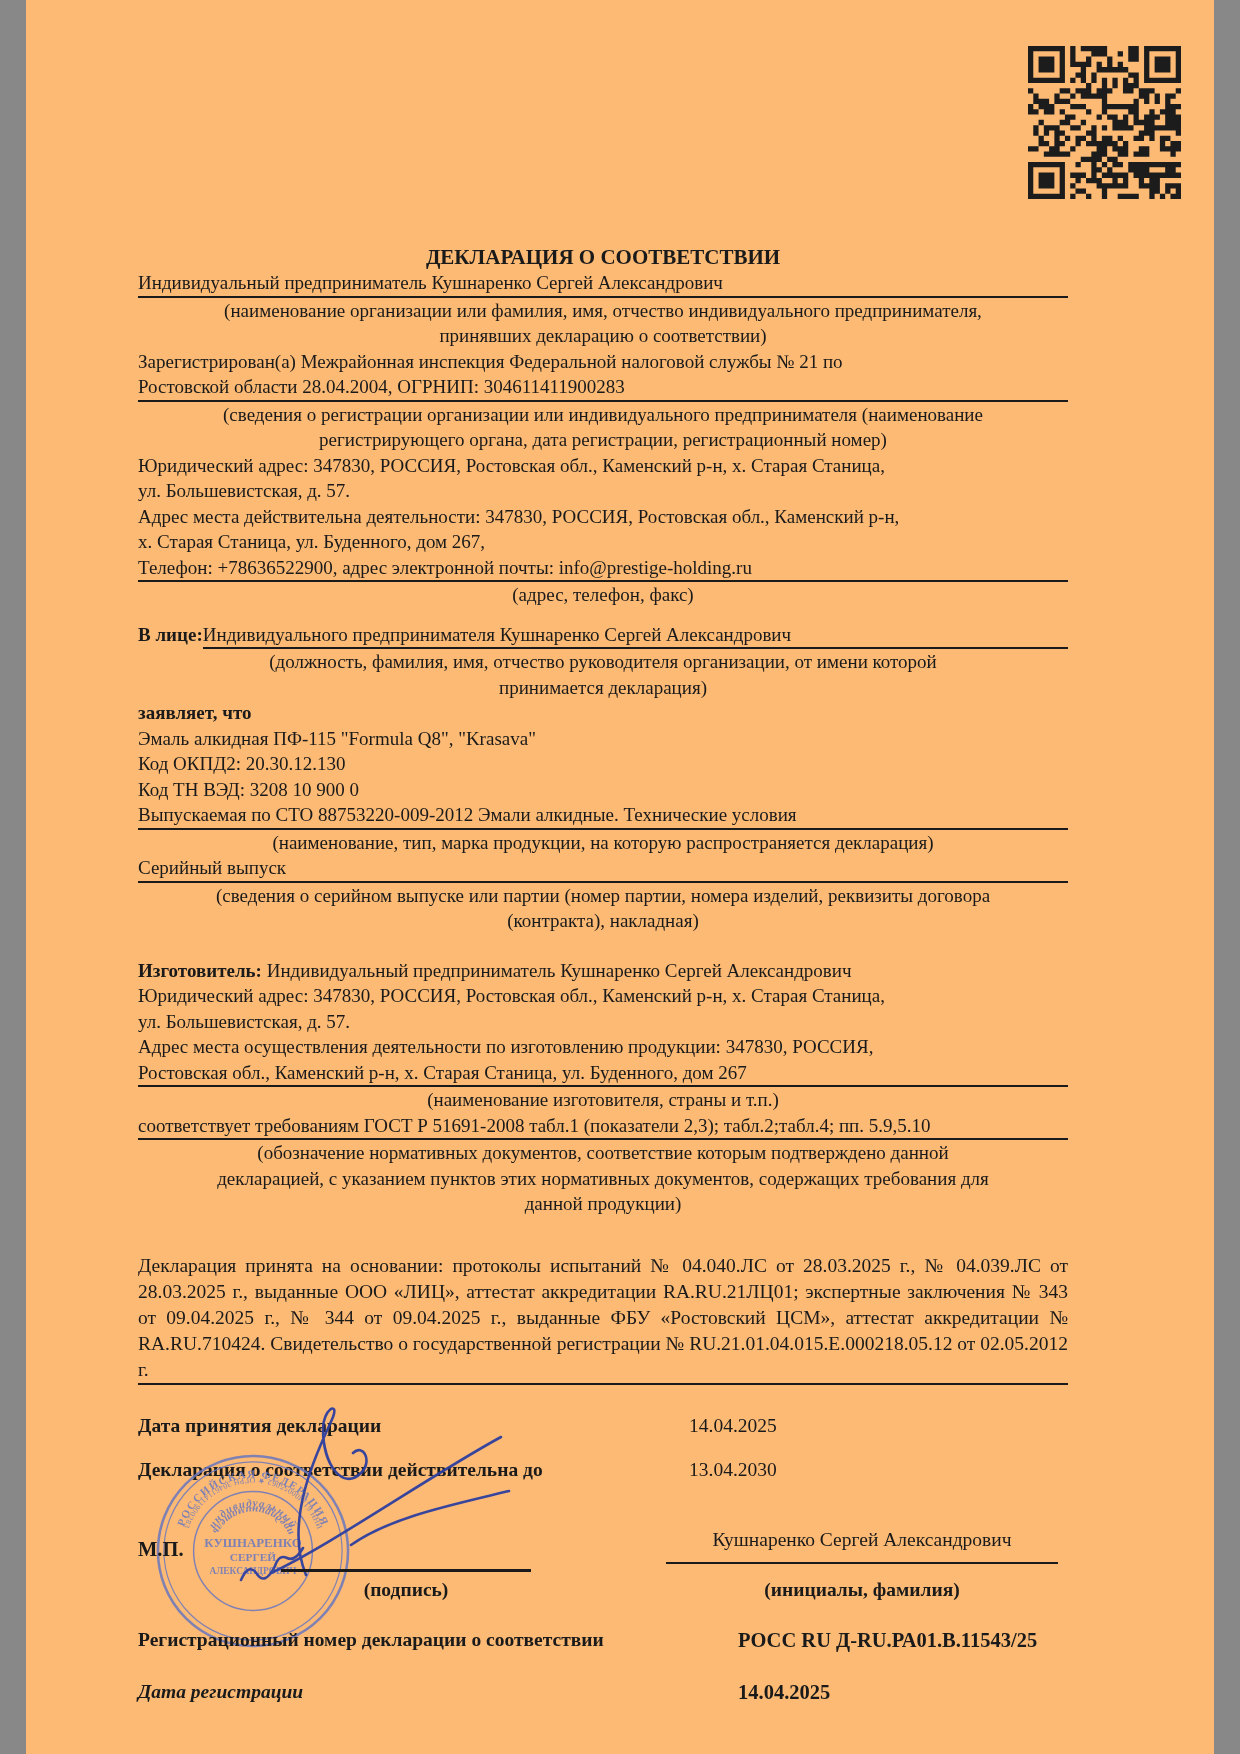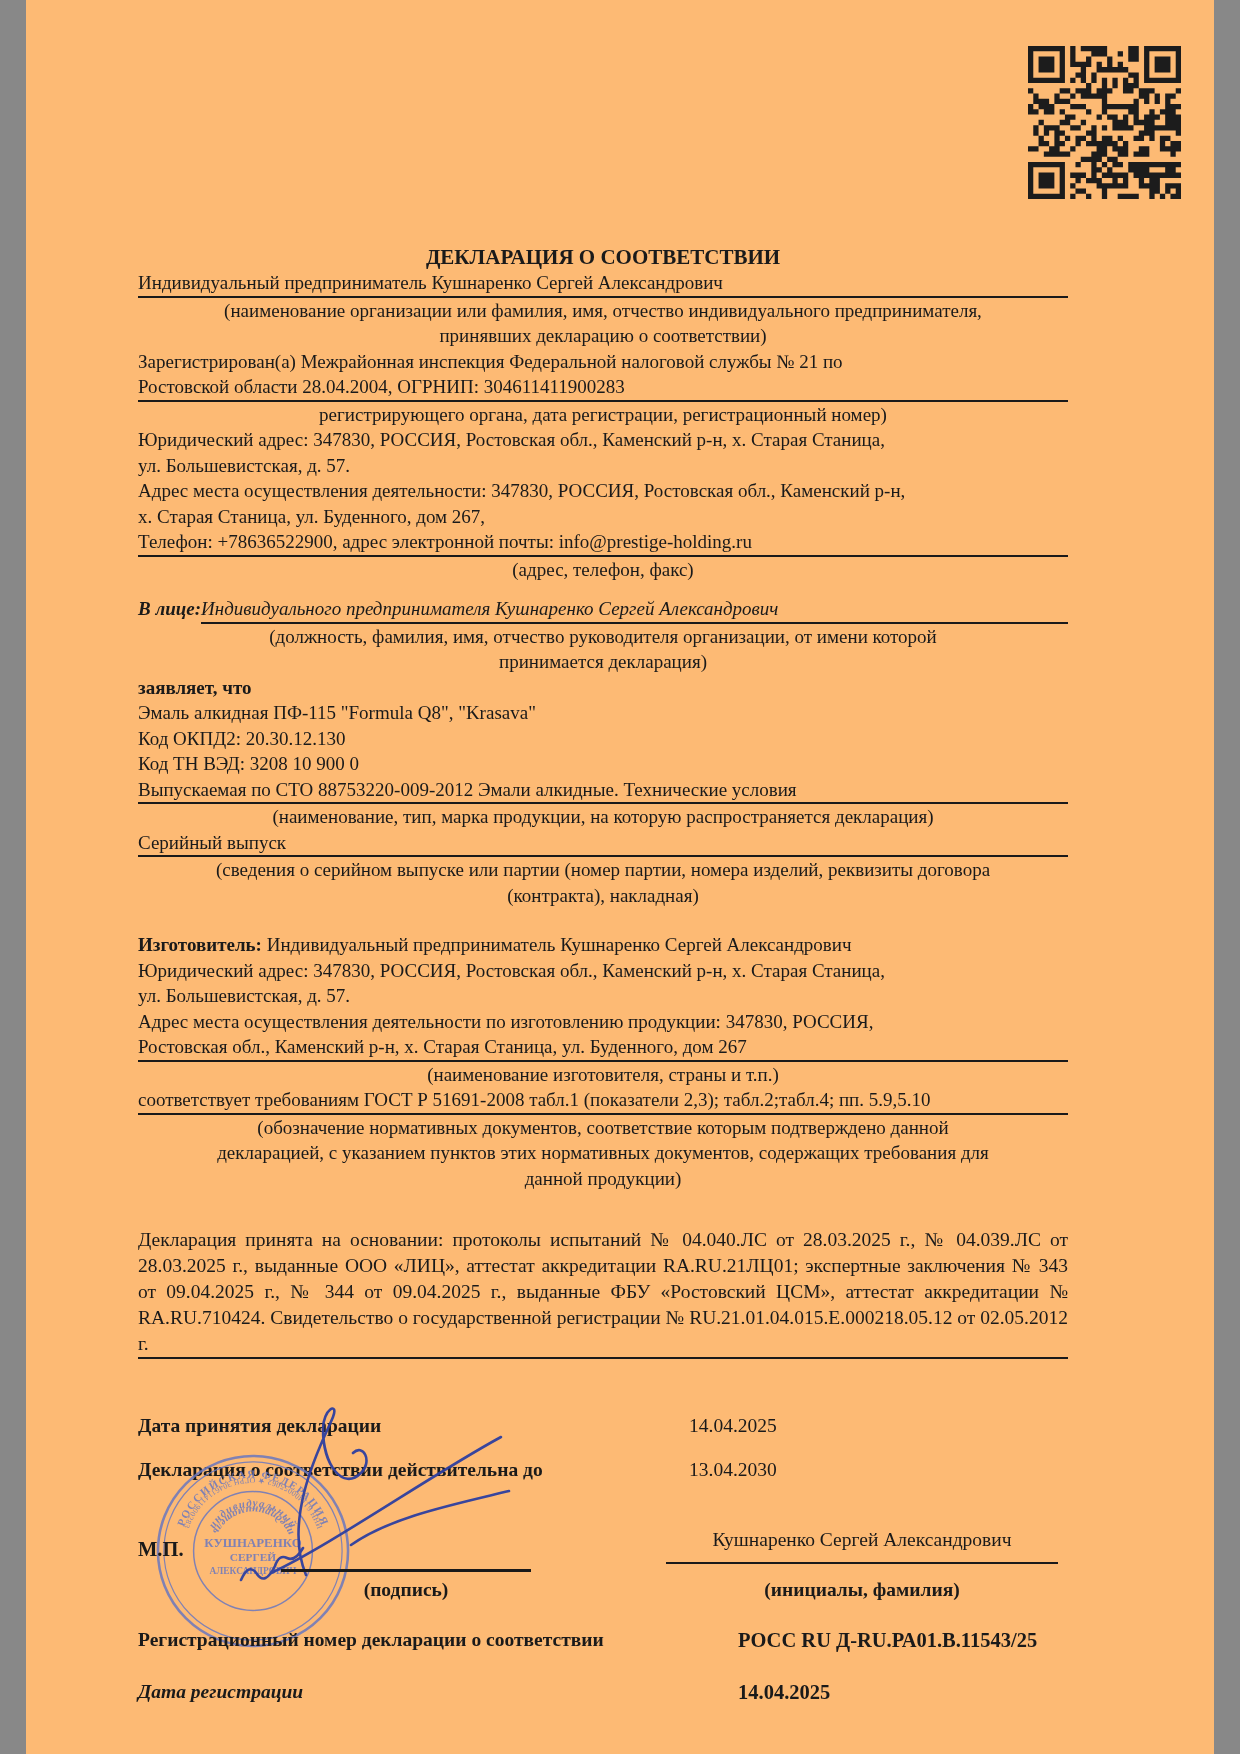--- a/index.html
+++ b/index.html
@@ -5,21 +5,21 @@
   html,body{margin:0;padding:0;}
   body{background:#888;}
   .page{position:relative;width:1188px;height:1754px;background:#fdba74;margin:0 auto;
         font-family:"Liberation Serif","DejaVu Serif",serif;color:var(--ink,#1a1a1a);overflow:hidden;}
   .content{position:absolute;left:112px;top:244px;width:930px;}
   .title{font-weight:bold;font-size:21px;line-height:26px;text-align:center;white-space:nowrap;}
   .ln{font-size:19px;line-height:25.5px;white-space:nowrap;}
   .cap{text-align:center;}
   .rl{border-bottom:2px solid var(--ink,#1a1a1a);}
   .b{font-weight:bold;}
-  .flex{display:flex;font-style:italic;}
+  .flex{display:flex;}
   .fill{flex:1;border-bottom:2px solid var(--ink,#1a1a1a);white-space:nowrap;}
   .gap14{height:14px;} .gap24{height:24px;} .gap36{height:36px;}
   .para{font-size:19.5px;line-height:26px;text-align:justify;white-space:normal;}
   .email{}
   .abs{position:absolute;font-size:19.5px;line-height:24px;white-space:nowrap;}
   .hline{position:absolute;background:var(--ink,#1a1a1a);}
   .ctr{text-align:center;white-space:nowrap;}
   .big{font-size:20.5px;}
   .stamp-svg{position:absolute;left:128px;top:1452px;width:198px;height:198px;opacity:.85;}
   .sig-svg{position:absolute;left:185px;top:1395px;width:340px;height:210px;}
@@ -36,25 +36,26 @@
 
   <div class="content">
     <div class="title">ДЕКЛАРАЦИЯ О СООТВЕТСТВИИ</div>
 
     <div class="ln rl">Индивидуальный предприниматель Кушнаренко Сергей Александрович</div>
     <div class="ln cap">(наименование организации или фамилия, имя, отчество индивидуального предпринимателя,</div>
     <div class="ln cap">принявших декларацию о соответствии)</div>
 
     <div class="ln">Зарегистрирован(а) Межрайонная инспекция Федеральной налоговой службы № 21 по</div>
     <div class="ln rl">Ростовской области 28.04.2004, ОГРНИП: 304611411900283</div>
+    <div class="ln cap">(сведения о регистрации организации или индивидуального предпринимателя (наименование</div>
     <div class="ln cap">регистрирующего органа, дата регистрации, регистрационный номер)</div>
 
     <div class="ln">Юридический адрес: 347830, РОССИЯ, Ростовская обл., Каменский р-н, х. Старая Станица,</div>
     <div class="ln">ул. Большевистская, д. 57.</div>
-    <div class="ln">Адрес места осуществления деятельности: 347830, РОССИЯ, Ростовская обл., Каменский р-н,</div>
+    <div class="ln">Адрес места действительна деятельности: 347830, РОССИЯ, Ростовская обл., Каменский р-н,</div>
     <div class="ln">х. Старая Станица, ул. Буденного, дом 267,</div>
     <div class="ln rl"><span>Телефон: +78636522900, адрес электронной почты: </span><span class="email">info@prestige-holding.ru</span></div>
     <div class="ln cap">(адрес, телефон, факс)</div>
 
     <div class="gap14"></div>
 
     <div class="ln flex">
         <span class="b">В лице:</span>
         <span class="fill"> Индивидуального предпринимателя Кушнаренко Сергей Александрович</span>
       </div>

